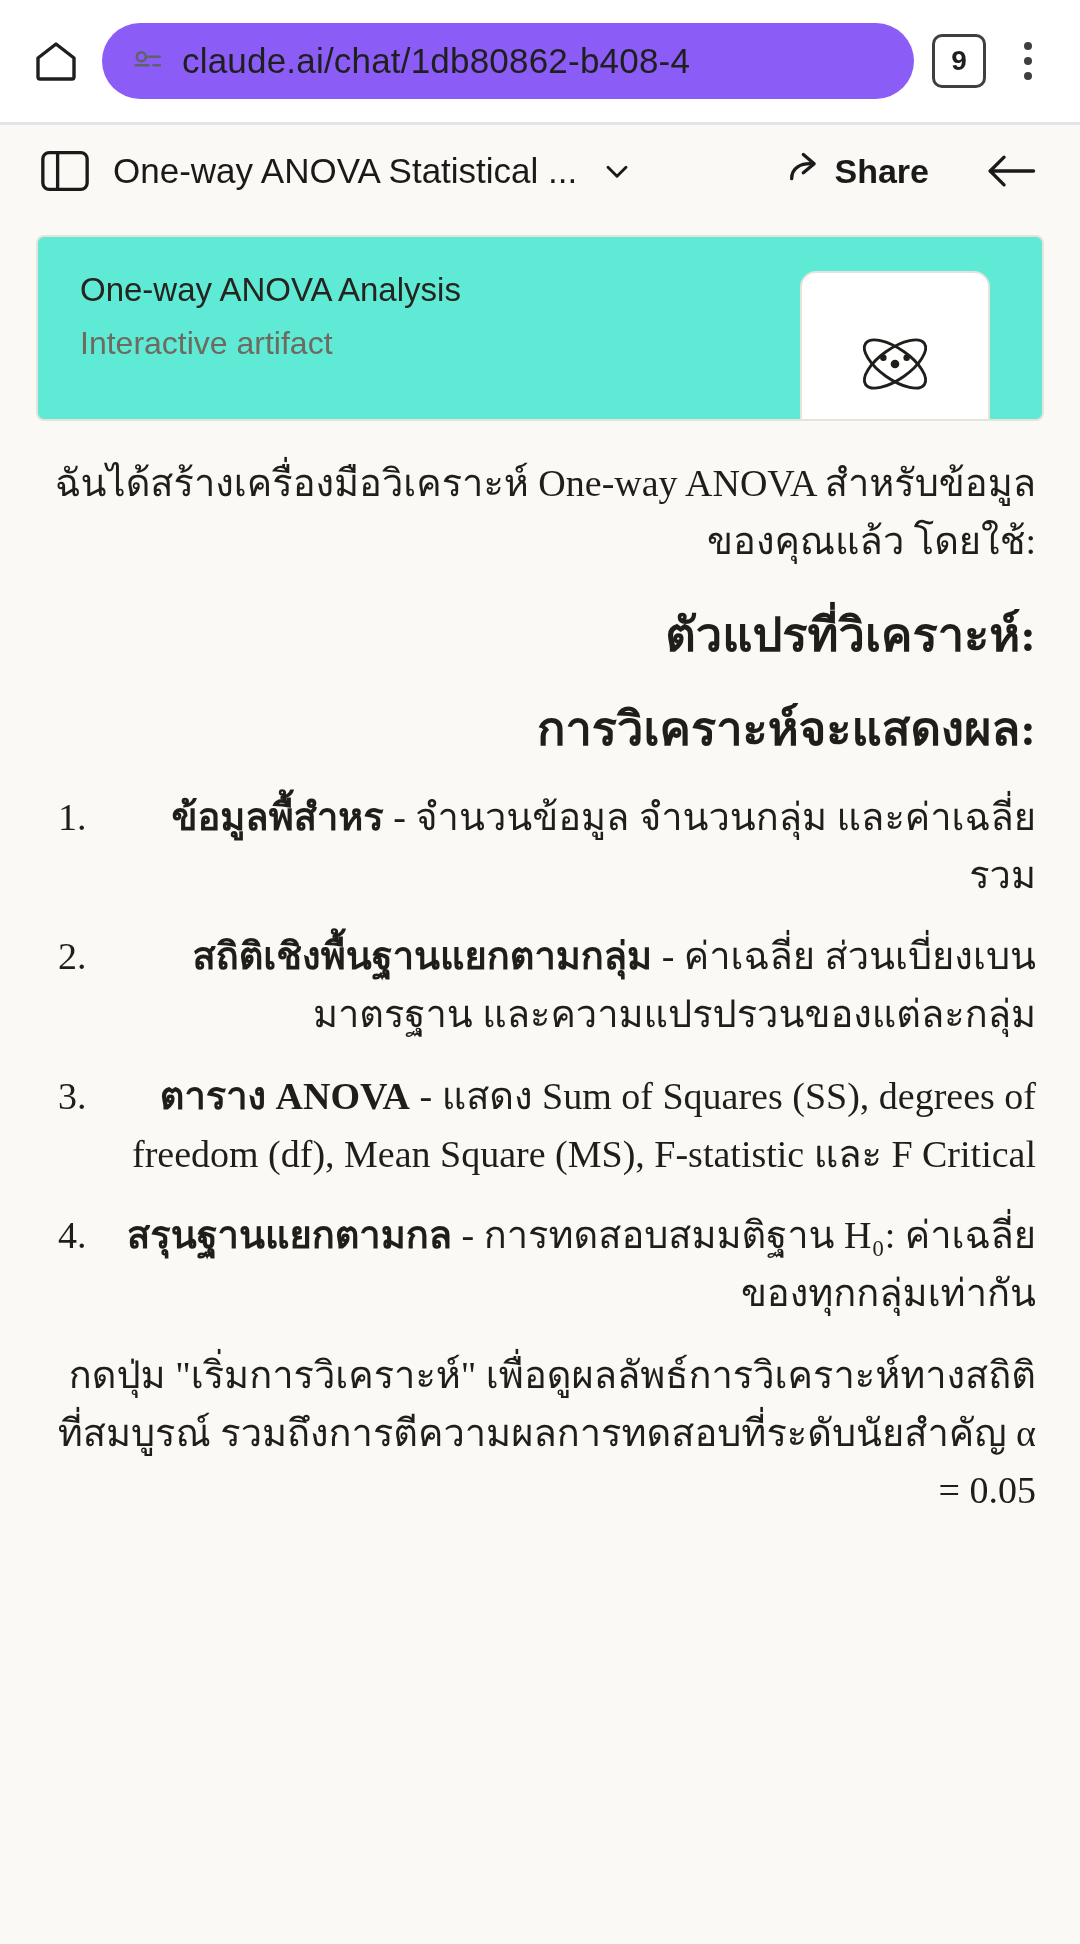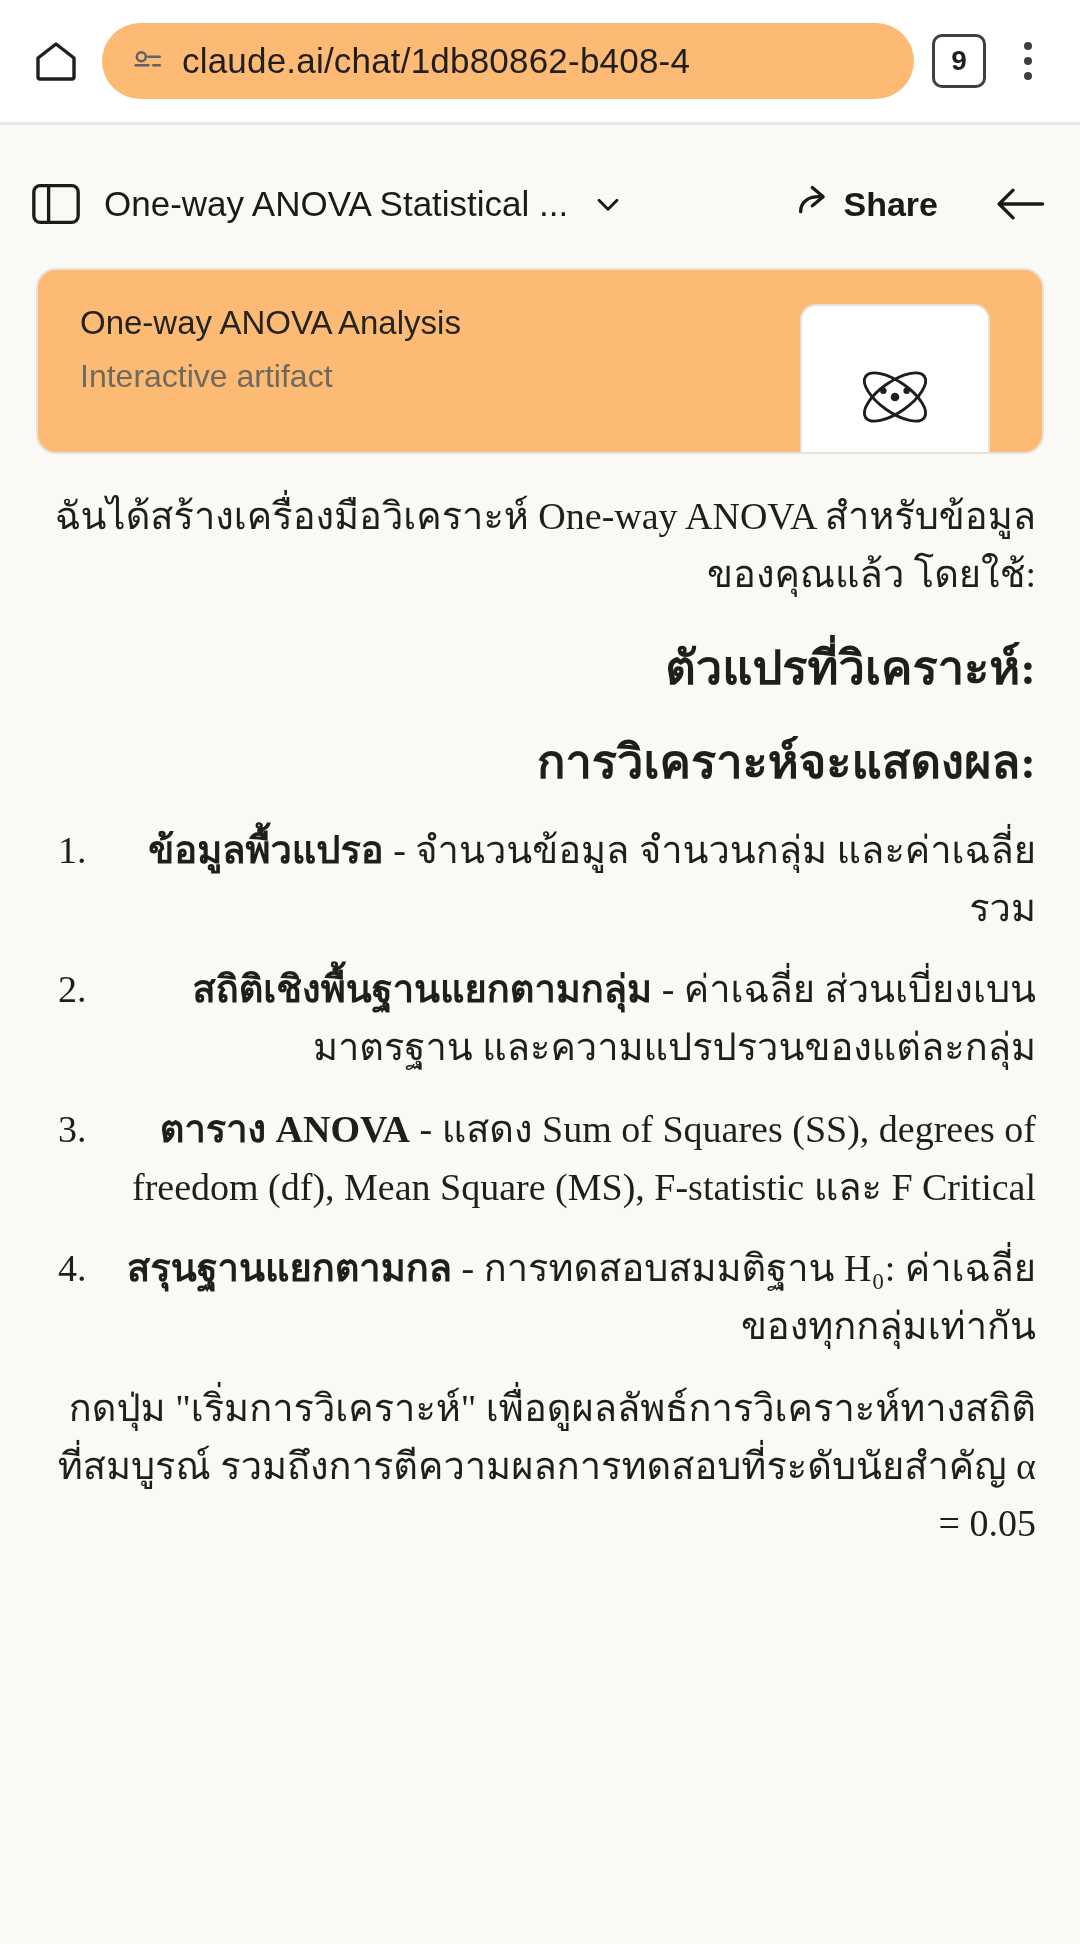--- a/index.html
+++ b/index.html
@@ -24,21 +24,21 @@
     width: 56px;
     height: 56px;
     flex: 0 0 56px;
     display: flex;
     align-items: center;
     justify-content: center;
   }
   .urlbar {
     flex: 1 1 auto;
     height: 76px;
-    background: #fdba74;
+    background: #8b5cf6;
     border-radius: 38px;
     display: flex;
     align-items: center;
     padding: 0 28px;
     gap: 18px;
     min-width: 0;
   }
   .urlbar .lock {
     flex: 0 0 34px;
     display: flex;
@@ -89,23 +89,22 @@
   .app {
     background: #faf9f6;
     height: calc(1944px - 125px);
     display: flex;
     flex-direction: column;
   }
   .app-header {
     height: 92px;
     display: flex;
     align-items: center;
-    padding: 0 30px;
+    padding: 0 39px;
     gap: 22px;
-    margin-top: 33px;
   }
   .panel-icon {
     flex: 0 0 52px;
     width: 52px; height: 52px;
     display: flex; align-items: center; justify-content: center;
   }
   .conv-title {
     font-size: 35px;
     color: #1a1a18;
     white-space: nowrap;
@@ -130,22 +129,22 @@
     flex: 0 0 60px;
     display: flex; align-items: center; justify-content: center;
     margin-left: 26px;
   }
 
   
   .artifact {
     margin: 18px 36px 0 36px;
     height: 186px;
     border: 2px solid #e6e3da;
-    border-radius: 20px;
-    background: #fdba74;
+    border-radius: 8px;
+    background: #5eead4;
     display: flex;
     align-items: stretch;
     position: relative;
     overflow: hidden;
   }
   .artifact-text {
     padding: 34px 0 0 42px;
     flex: 1 1 auto;
   }
   .artifact-title {
@@ -321,21 +320,21 @@
 
   <div class="message">
     <div class="para">ฉันได้สร้างเครื่องมือวิเคราะห์ One-way ANOVA สำหรับข้อมูลของคุณแล้ว โดยใช้:</div>
 
     <div class="heading">ตัวแปรที่วิเคราะห์:</div>
 
 
     <div class="heading">การวิเคราะห์จะแสดงผล:</div>
 
     <ol class="numbered">
-      <li><b>ข้อมูลพื้วแปรอ</b><span> - จำนวนข้อมูล จำนวนกลุ่ม และค่าเฉลี่ยรวม</span></li>
+      <li><b>ข้อมูลพื้สำหร</b><span> - จำนวนข้อมูล จำนวนกลุ่ม และค่าเฉลี่ยรวม</span></li>
       <li><b>สถิติเชิงพื้นฐานแยกตามกลุ่ม</b><span> - ค่าเฉลี่ย ส่วนเบี่ยงเบนมาตรฐาน และความแปรปรวนของแต่ละกลุ่ม</span></li>
       <li><b>ตาราง ANOVA</b><span> - แสดง Sum of Squares (SS), degrees of freedom (df), Mean Square (MS), F-statistic และ F Critical</span></li>
       <li><b>สรุนฐานแยกตามกล</b><span> - การทดสอบสมมติฐาน H₀: ค่าเฉลี่ยของทุกกลุ่มเท่ากัน</span></li>
     </ol>
 
     <div class="para">กดปุ่ม "เริ่มการวิเคราะห์" เพื่อดูผลลัพธ์การวิเคราะห์ทางสถิติที่สมบูรณ์ รวมถึงการตีความผลการทดสอบที่ระดับนัยสำคัญ α = 0.05</div>
   </div>
 
 </div>
 

